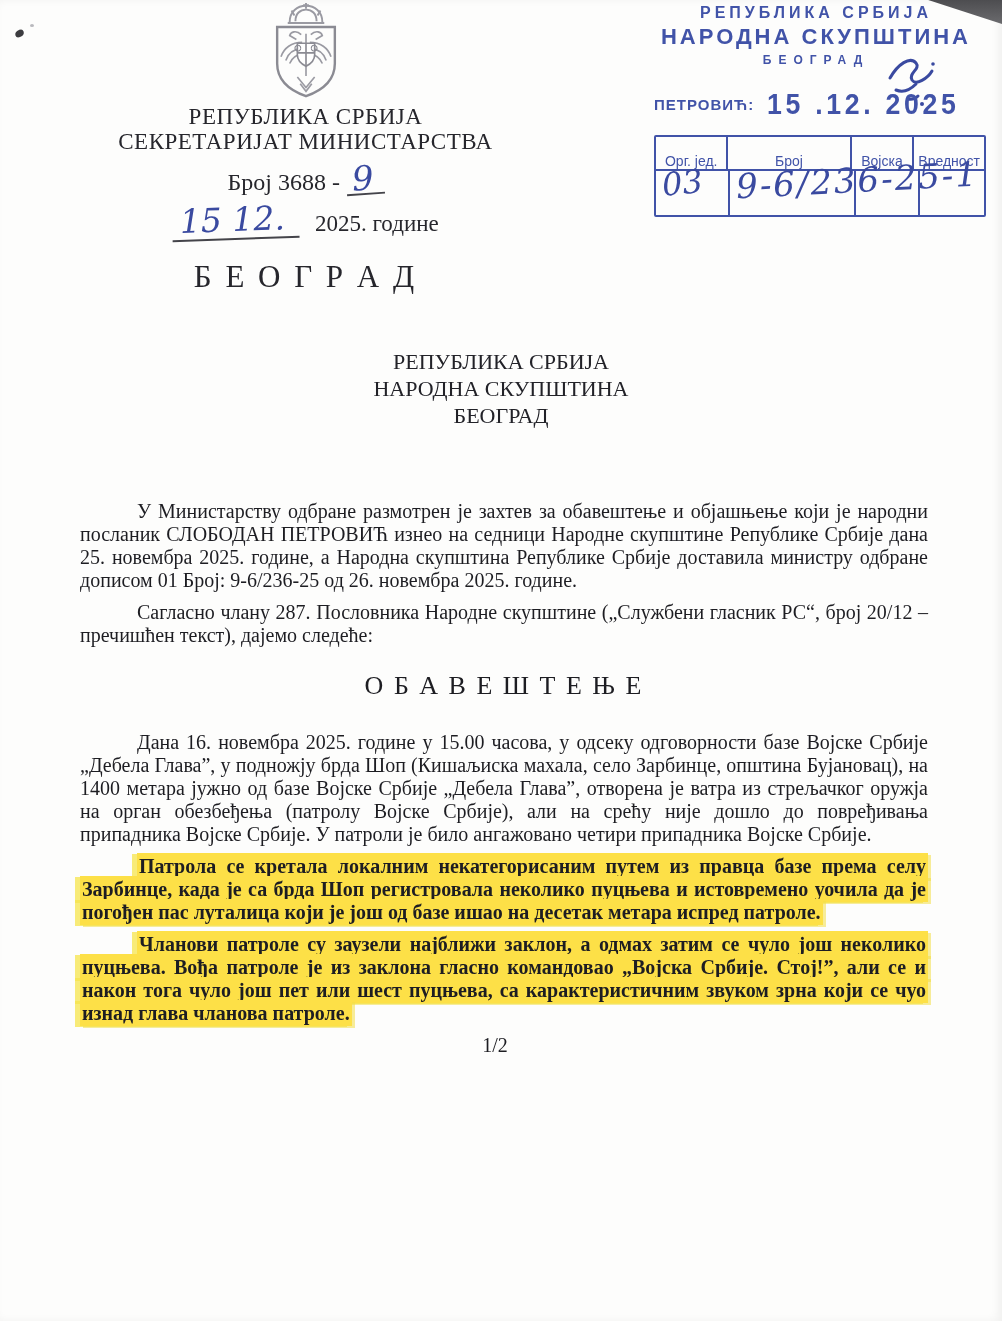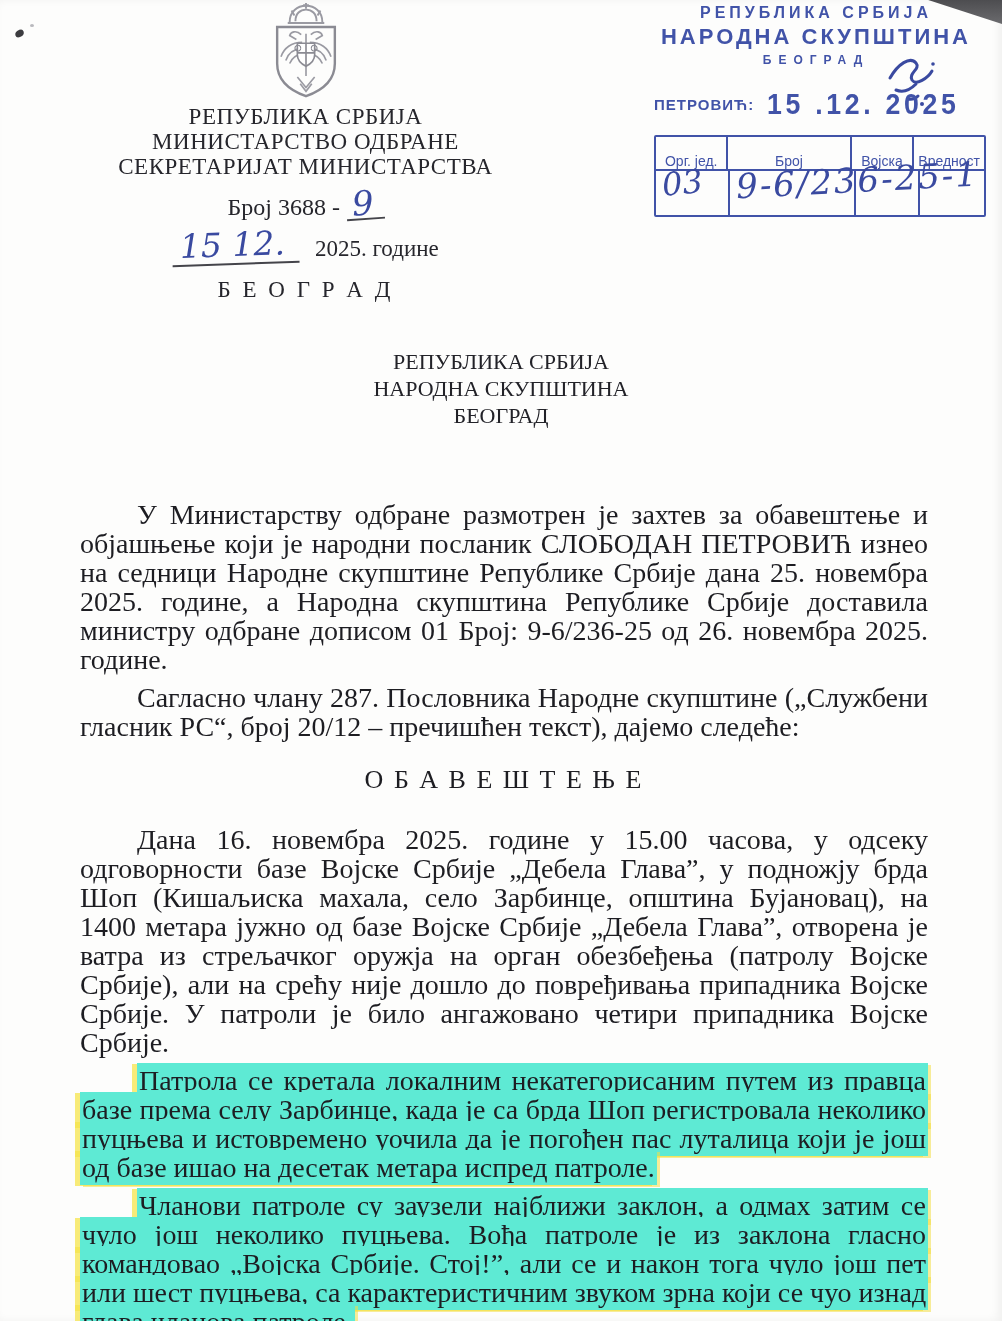--- a/index.html
+++ b/index.html
@@ -40,21 +40,21 @@
   .hw-nine {
     display: inline-block; font-size: 34px; line-height: 30px;
     border-bottom: 2px solid #44444a; padding: 0 10px 0 6px; transform: rotate(-4deg);
   }
   .lh-date { margin-top: 8px; font-size: 23px; color: #26262c; }
   .hw-date {
     display: inline-block; font-size: 33px; line-height: 32px;
     border-bottom: 2px solid #44444a; padding: 0 14px 2px 8px;
     transform: rotate(-2deg); margin-right: 10px;
   }
-  .lh-city { margin-top: 12px; font-size: 23px; letter-spacing: 3px; color: #26262c; }
+  .lh-city { margin-top: 19px; font-size: 31px; letter-spacing: 3px; color: #26262c; }
 
   
   .stamp { position: absolute; left: 640px; top: 4px; width: 352px;
     font-family: "Liberation Sans", sans-serif; color: #4153a8; }
   .st-l1 { text-align: center; font-size: 16px; font-weight: bold; letter-spacing: 4px; }
   .st-l2 { text-align: center; font-size: 22px; font-weight: bold; letter-spacing: 3px; margin-top: 2px;}
   .st-l3 { text-align: center; font-size: 12px; font-weight: bold; letter-spacing: 7px; margin-top: 3px;}
   .st-received { position: absolute; left: 14px; top: 84px; white-space: nowrap; }
   .st-received .lbl { font-size: 15px; font-weight: bold; letter-spacing: 1px; vertical-align: middle; }
   .st-received .dt  { font-size: 29px; font-weight: bold; letter-spacing: 4px;
@@ -75,30 +75,31 @@
   .hw-num { position: absolute; left: 96px; top: 156px; font-size: 34px; letter-spacing: 2px;
     transform: rotate(-3deg); white-space: nowrap; }
 
   
   .recipient { position: absolute; left: 0; top: 348px; width: 100%; text-align: center; }
   .rc-line { font-size: 22px; line-height: 27px; color: #222228; }
 
   
   .doc-body { position: absolute; left: 80px; top: 500px; width: 848px; }
   .doc-body p {
-    font-size: 28px; line-height: 29px; text-align: justify;
+    font-size: 20px; line-height: 23px; text-align: justify;
     text-indent: 57px; margin-bottom: 9px; color: #1d1d22;
   }
   .heading { text-align: center; font-size: 26px; letter-spacing: 2px;
     margin: 24px 0 30px 0; color: #1d1d22; }
   .hl-text {
-    background: #5eead4;
+    background: #fde047;
     box-shadow: 3px 2px 0 rgba(242,223,70,0.55), -5px 1px 0 rgba(245,228,76,0.75);
     -webkit-box-decoration-break: clone; box-decoration-break: clone;
     padding: 2px 2px;
+    font-weight: bold;
   }
   .page-num { text-align: center; font-size: 20px; margin: 4px 18px 0 0; color: #1d1d22; }
 </style>
 </head>
 <body>
 
 <div class="page">
 
   <div class="corner-fold"></div>
   <div class="speck"></div>
@@ -122,21 +123,20 @@
         <path d="M64 44 c11 0 19 6 22 15 M64 50 c9 1 15 6 17 13 M64 56 c6 1 11 5 13 10"></path>
         <path d="M51 80 l9 11 l9 -11 M54 87 l6 8 l6 -8"></path>
       </g>
       <g stroke="#8b8b93" stroke-width="1.7" fill="#ffffff">
         <path d="M51 45 h18 v12 c0 7 -5 10 -9 12 c-4 -2 -9 -5 -9 -12 z"></path>
         <path d="M60 45 v24 M51 55 h18" fill="none"></path>
         <path d="M54.5 50 a3 3 0 1 0 0 0.1 M65.5 50 a3 3 0 1 1 0 0.1" fill="none" stroke-width="1.2"></path>
       </g>
     </svg>
     <div class="lh-line">РЕПУБЛИКА СРБИЈА</div>
-    <div class="lh-line">МИНИСТАРСТВО ОДБРАНЕ</div>
     <div class="lh-line">СЕКРЕТАРИЈАТ МИНИСТАРСТВА</div>
     <div class="lh-number">
       <span>Број 3688 -</span>
       <span class="hand hw-nine">9</span>
     </div>
     <div class="lh-date">
       <span class="hand hw-date">15 12.</span>
       <span>2025. године</span>
     </div>
     <div class="lh-city">Б Е О Г Р А Д</div>

